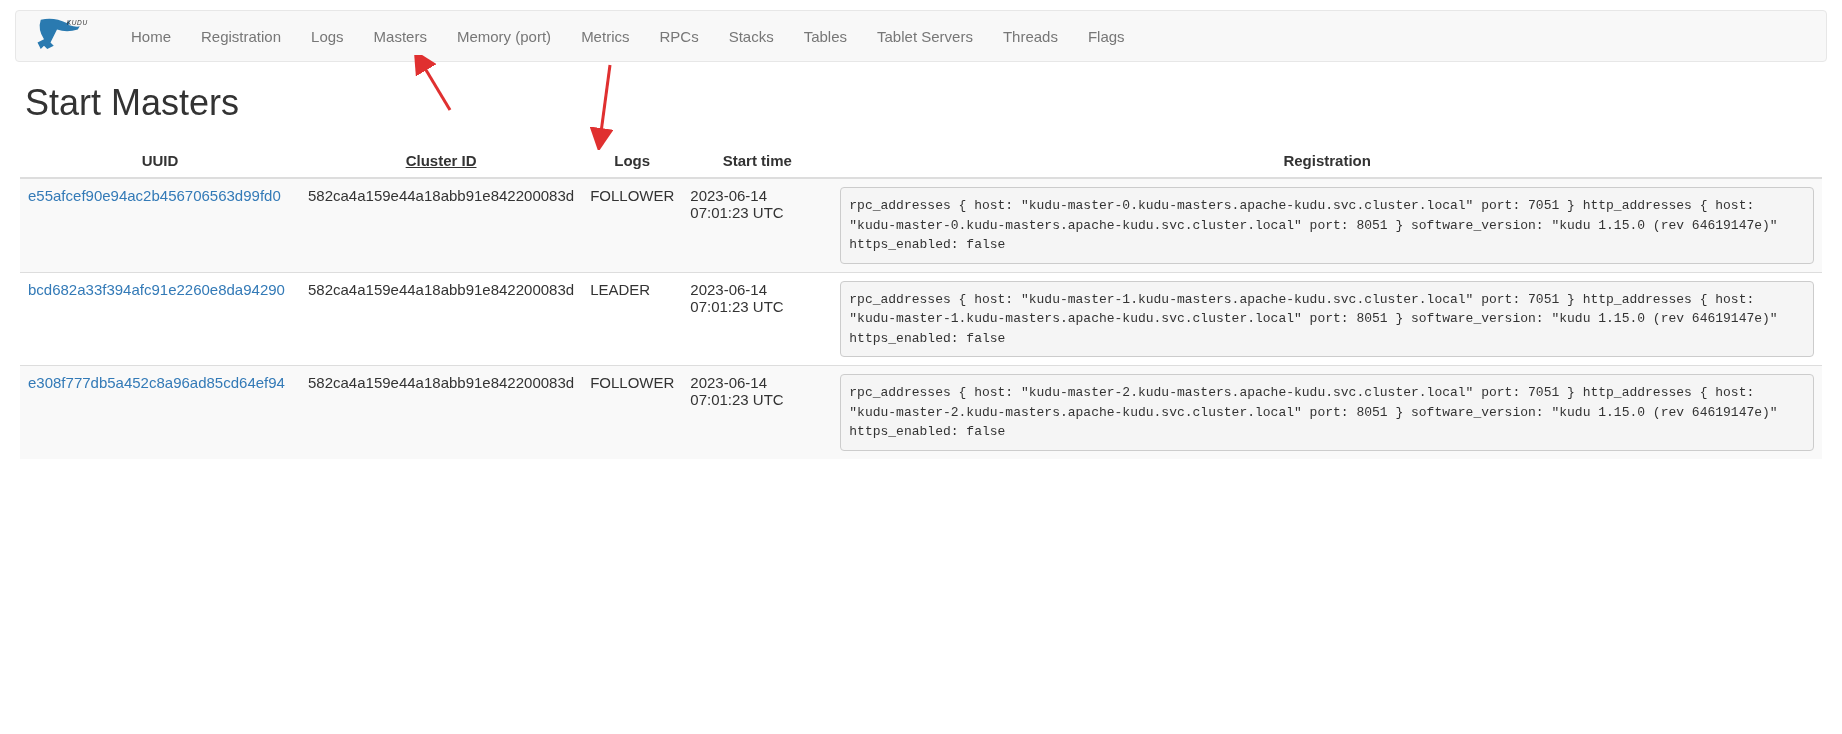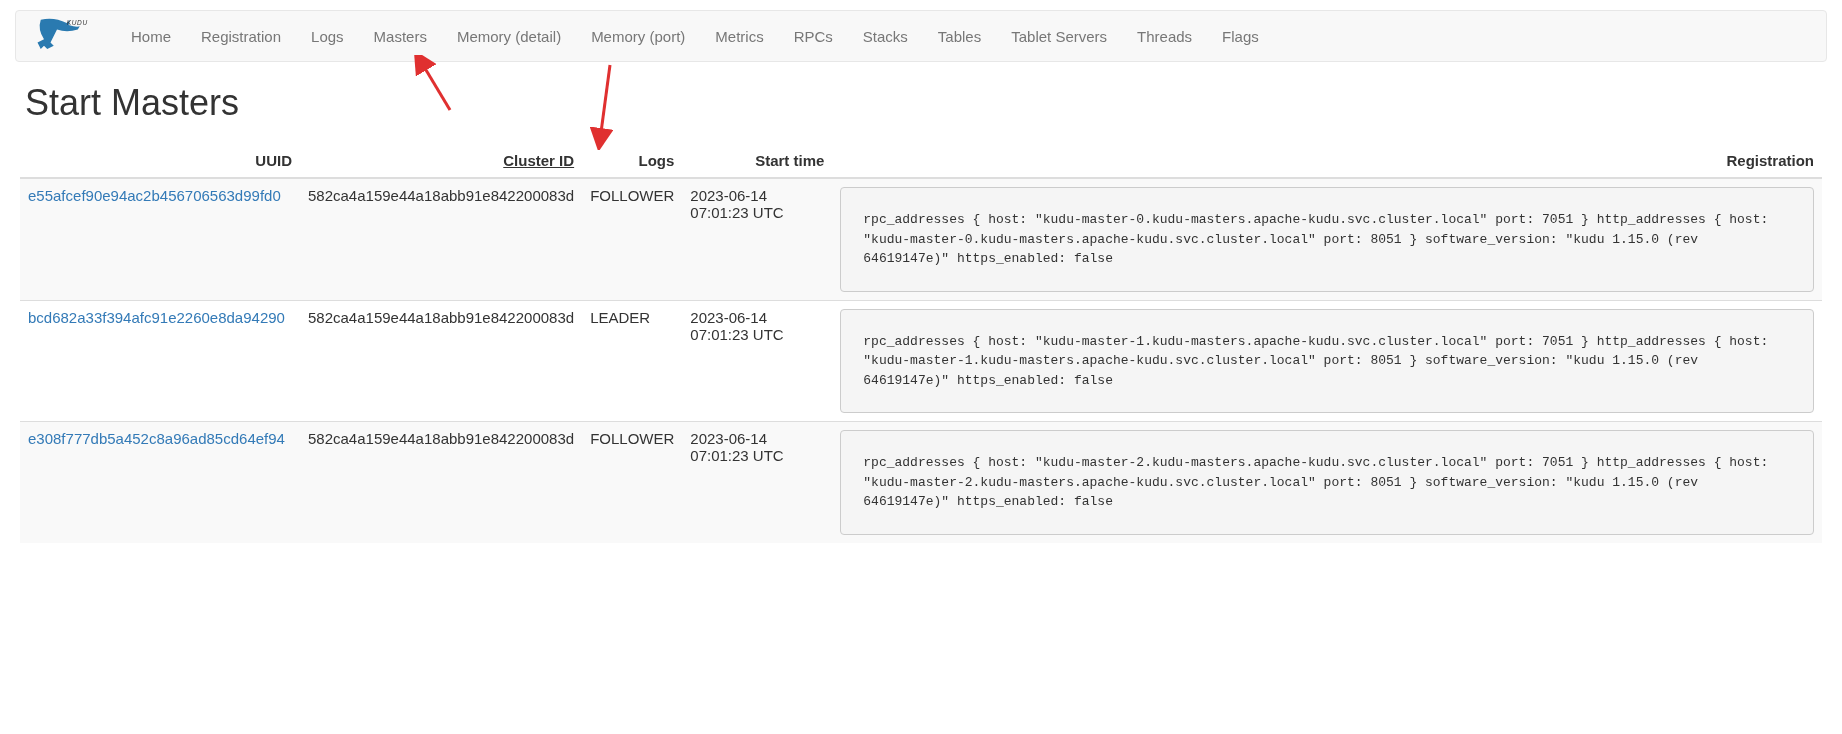--- a/index.html
+++ b/index.html
@@ -50,21 +50,21 @@
     font-weight: 400;
     color: #333;
     margin: 10px 0 20px 5px;
   }
   table.masters {
     width: 100%;
     border-collapse: collapse;
     margin-bottom: 20px;
   }
   table.masters th {
-    text-align: right;
+    text-align: center;
     font-weight: 700;
     padding: 8px;
     border-bottom: 2px solid #ddd;
     font-size: 15px;
     color: #333;
   }
   table.masters td {
     padding: 8px;
     border-top: 1px solid #ddd;
     vertical-align: top;
@@ -79,21 +79,21 @@
     text-decoration: none;
   }
   .col-uuid { width: 280px; }
   .col-cluster { width: 280px; text-decoration: underline; }
   .col-role { width: 100px; }
   .col-start { width: 150px; }
   pre.reg {
     background: #f5f5f5;
     border: 1px solid #ccc;
     border-radius: 4px;
-    padding: 22px;
+    padding: 8px;
     margin: 0;
     font-family: Menlo, Monaco, Consolas, "Courier New", monospace;
     font-size: 13px;
     color: #333;
     overflow-x: scroll;
     white-space: pre-wrap;
     word-wrap: break-word;
     line-height: 1.5;
   }
   
@@ -136,23 +136,20 @@
         <a href="#">Home</a>
       </li>
     <li>
         <a href="#">Registration</a>
       </li>
     <li>
         <a href="#">Logs</a>
       </li>
     <li>
         <a href="#">Masters</a>
-      </li>
-    <li>
-        <a href="#">Memory (detail)</a>
       </li>
     <li>
         <a href="#">Memory (port)</a>
       </li>
     <li>
         <a href="#">Metrics</a>
       </li>
     <li>
         <a href="#">RPCs</a>
       </li>

